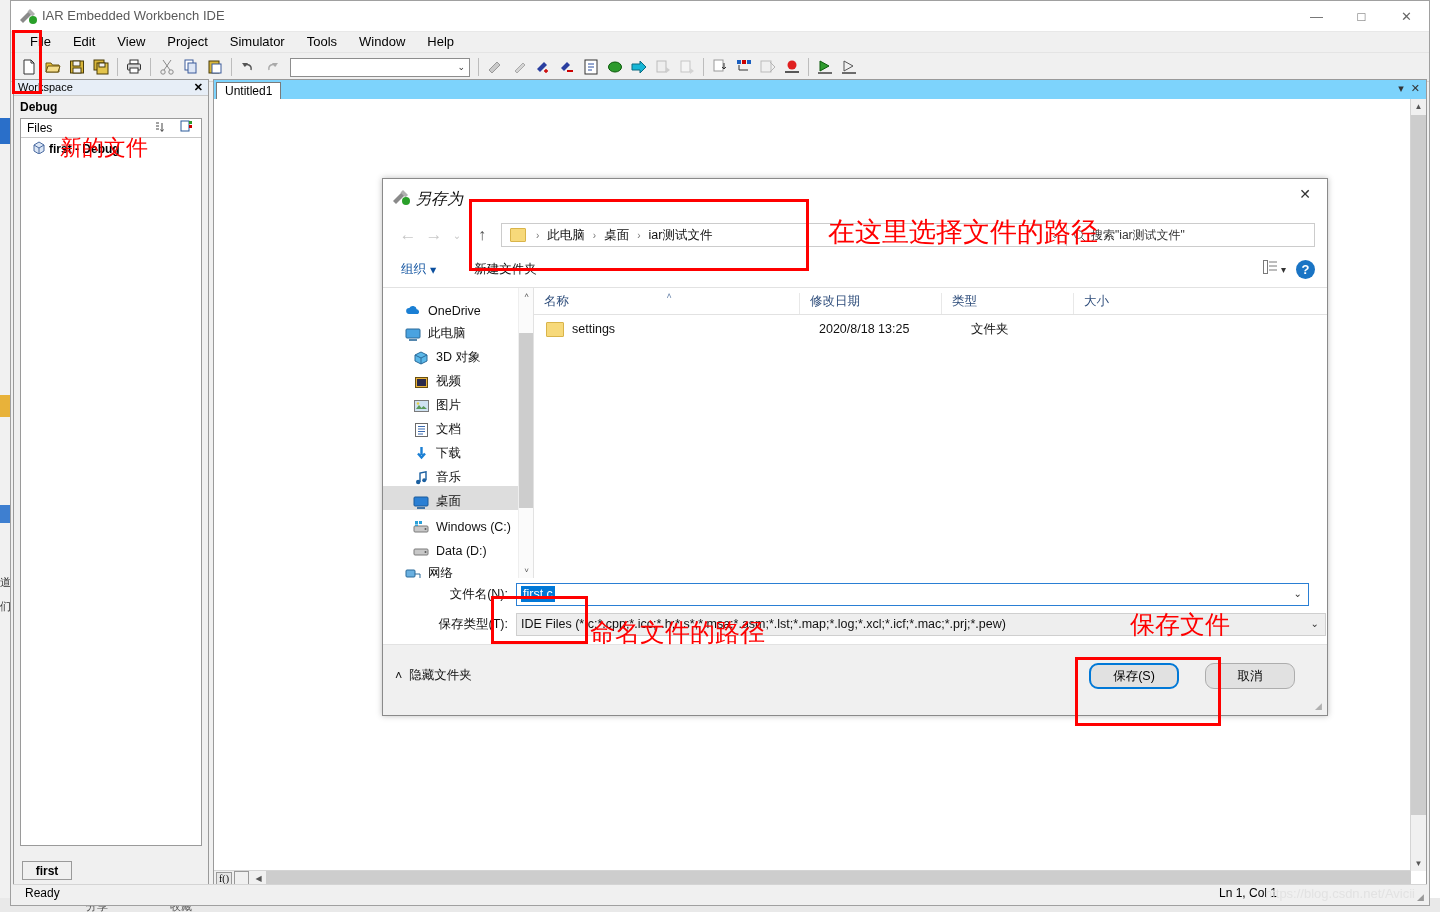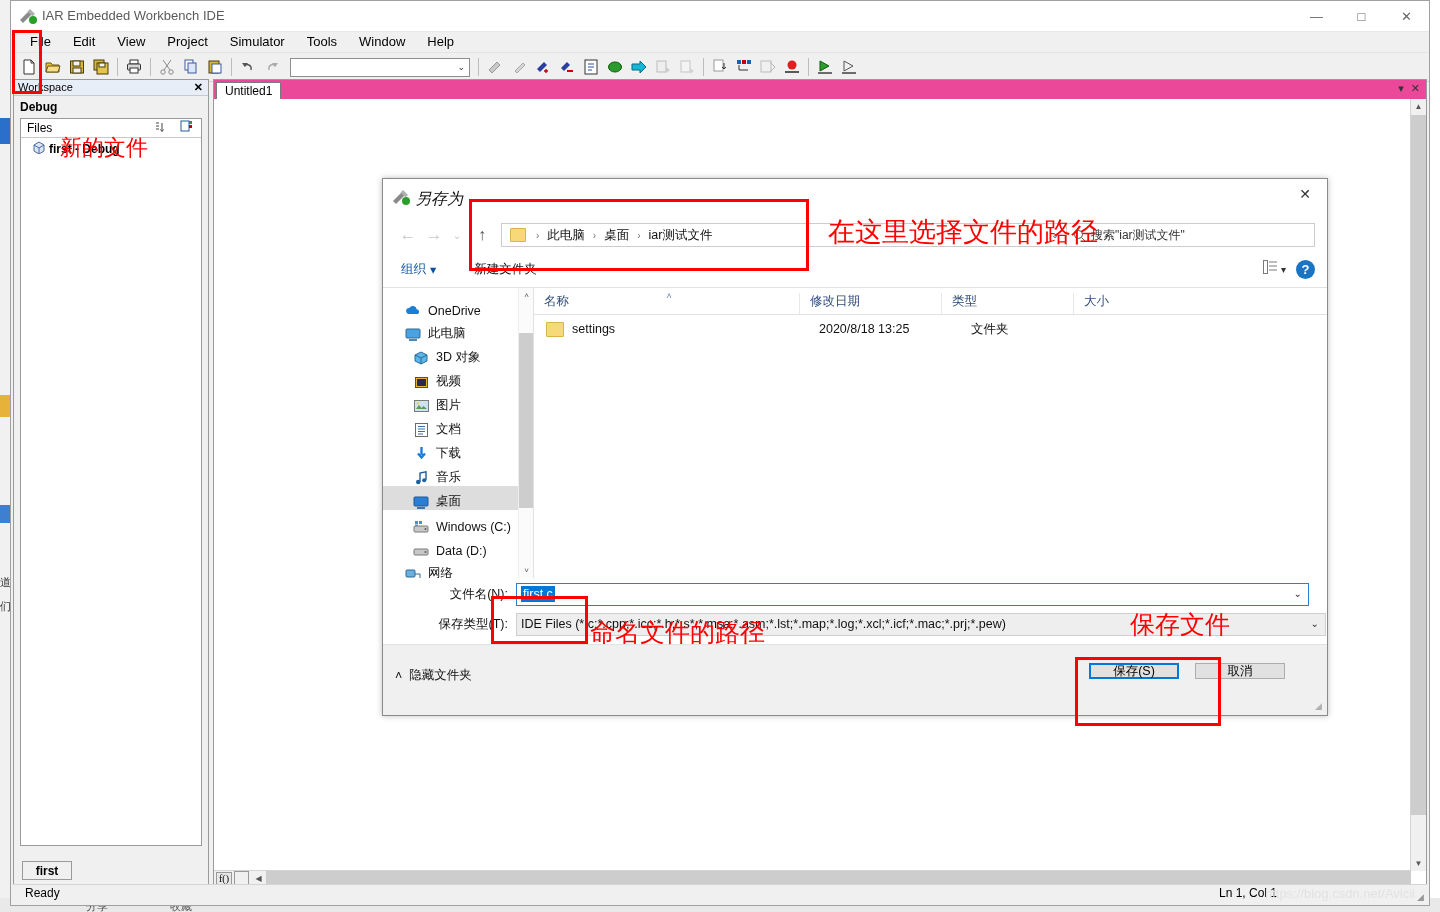--- a/index.html
+++ b/index.html
@@ -103,21 +103,21 @@
     position:absolute; left:8px; bottom:6px; width:50px; height:19px;
     background:#f0f0f0; border:1px solid #9a9a9a; font-size:12px; font-weight:bold;
     display:flex; align-items:center; justify-content:center; box-sizing:border-box;
   }
 
   
   .editor-area {
     position:absolute; left: 202px; top: 78px; right: 2px; height: 808px;
     background:#fff; border:1px solid #9a9a9a; box-sizing:border-box;
   }
-  .ed-tabstrip { height:19px; background:#ec4899; position:relative; border-bottom:1px solid #a9a9a9; }
+  .ed-tabstrip { height:19px; background:#7dd3fc; position:relative; border-bottom:1px solid #a9a9a9; }
   .ed-tab {
     position:absolute; left:2px; top:2px; height:17px; padding:0 8px; background:#ffffff;
     border:1px solid #7a7a7a; border-bottom:none; font-size:12px; line-height:17px; box-sizing:border-box;
   }
   .ed-tabctl { position:absolute; right:4px; top:2px; font-size:11px; color:#333; letter-spacing:2px;}
   .ed-body { position:absolute; left:0; top:19px; right:0; bottom:0; background:#ffffff; }
   .ed-vscroll {
     position:absolute; right:0; top:0; width:15px; bottom:15px; background:#f0f0f0;
     border-left:1px solid #d4d4d4;
   }
@@ -213,25 +213,25 @@
   .fld-select {
     flex:1; height:23px; border:1px solid #cfcfcf; background:#eeeeee; margin-right:1px;
     display:flex; align-items:center; box-sizing:border-box; position:relative; overflow:hidden;
   }
   .fld-select .val { font-size:12.5px; color:#111; padding-left:4px; white-space:nowrap; }
   .drop-caret { position:absolute; right:6px; top:4px; font-size:10px; color:#333; }
 
   .dlg-footer { position:absolute; left:0; bottom:0; right:0; height:70px; background:#f0f0f0; border-top:1px solid #e2e2e2; }
   .hidefolders { position:absolute; left:12px; top:22px; font-size:12.5px; color:#111; display:flex; align-items:center; gap:7px;}
   .btn {
-    position:absolute; width:90px; height:16px; font-size:12.5px; display:flex; align-items:center;
-    justify-content:center; box-sizing:border-box;
+    position:absolute; width:90px; height:26px; font-size:12.5px; display:flex; align-items:center;
+    justify-content:center; box-sizing:border-box;border-radius:9px;
   }
   .btn-save { right:148px; top:18px; background:#e1e1e1; border:2px solid #0078d7; }
-  .btn-cancel { right:42px; top:18px; background:#e1e1e1; border:1px solid #adadad; }
+  .btn-cancel { right:32px; top:18px; background:#e1e1e1; border:1px solid #adadad; }
   .dlg-grip { position:absolute; right:5px; bottom:4px; font-size:9px; color:#b0b0b0; }
 
   
   .anno-box { position:absolute; border:3px solid #ff0000; box-sizing:border-box; pointer-events:none; }
   .anno-text {
     position:absolute; color:#ff0000; font-family:"DejaVu Sans", sans-serif;
     white-space:nowrap; pointer-events:none; font-weight:400;
   }
 </style>
 </head>

